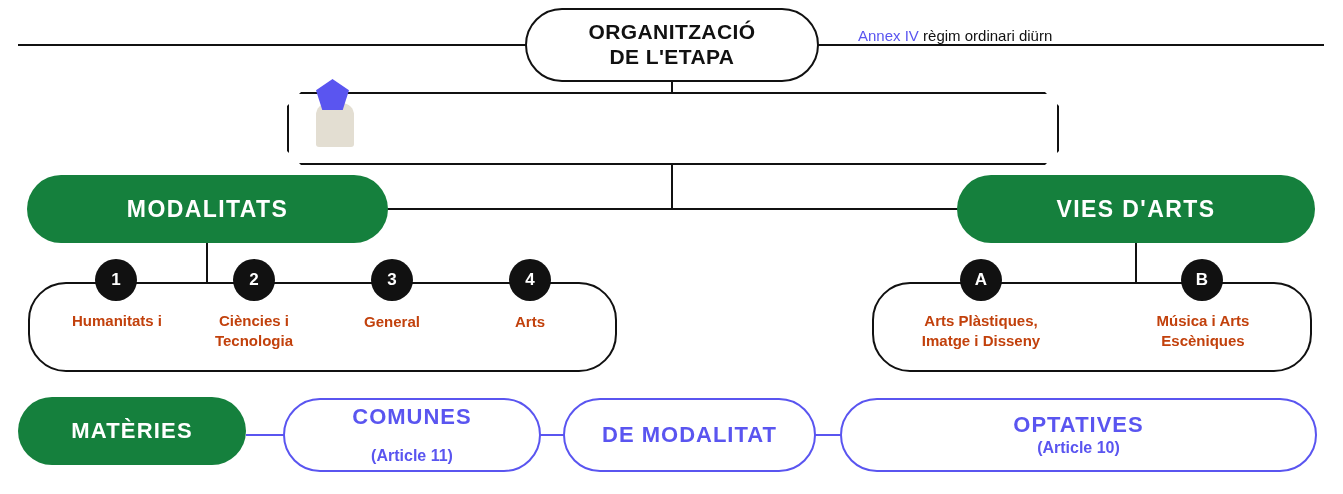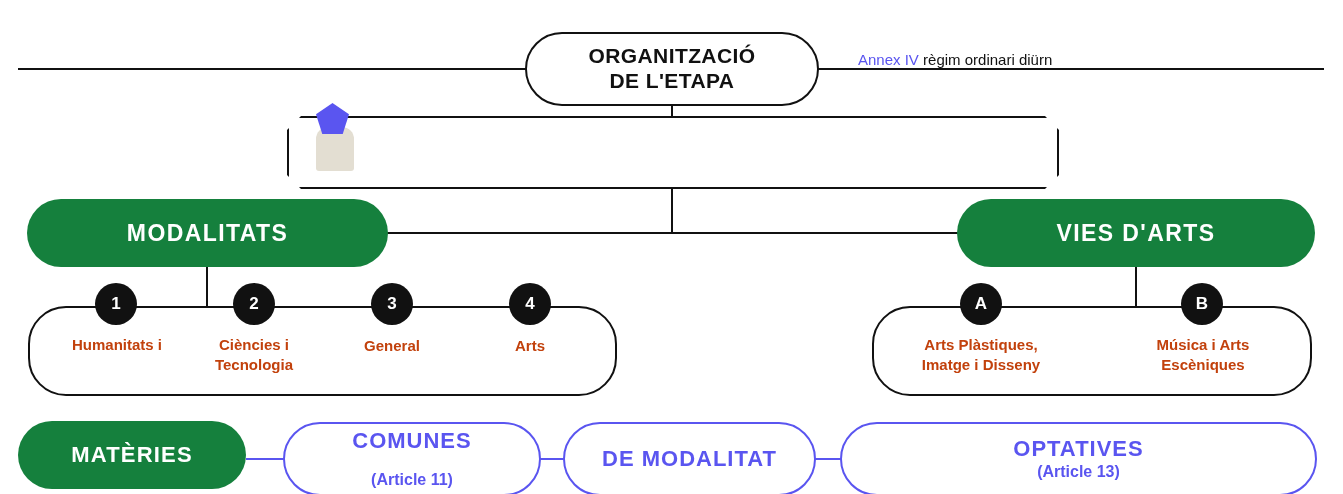--- a/index.html
+++ b/index.html
@@ -11,21 +11,21 @@
     font-family: "Liberation Sans", sans-serif;
     color: #111111;
   }
   #stage {
     position: relative;
     width: 1343px;
     height: 494px;
     overflow: hidden;
     background: #ffffff;
   }
-  .abs { position: absolute; margin-top: 24px; }
+  .abs { position: absolute; }
 
   
   .line {
     position: absolute;
     background: #111111;
   }
   .line-h { height: 2px; }
   .line-v { width: 2px; }
   .line-blue { background: #5a55f0; }
 
@@ -302,16 +302,16 @@
     <span class="main">COMUNES</span>
     <span class="sub">(Article 11)</span>
   </div>
 
   <div id="demodalitat" class="pill-outline abs">
     <span class="main">DE MODALITAT</span>
   </div>
 
   <div id="optatives" class="pill-outline abs">
     <span class="main">OPTATIVES</span>
-    <span class="sub">(Article 13)</span>
+    <span class="sub">(Article 10)</span>
   </div>
 
 </div>
 
 </body></html>

